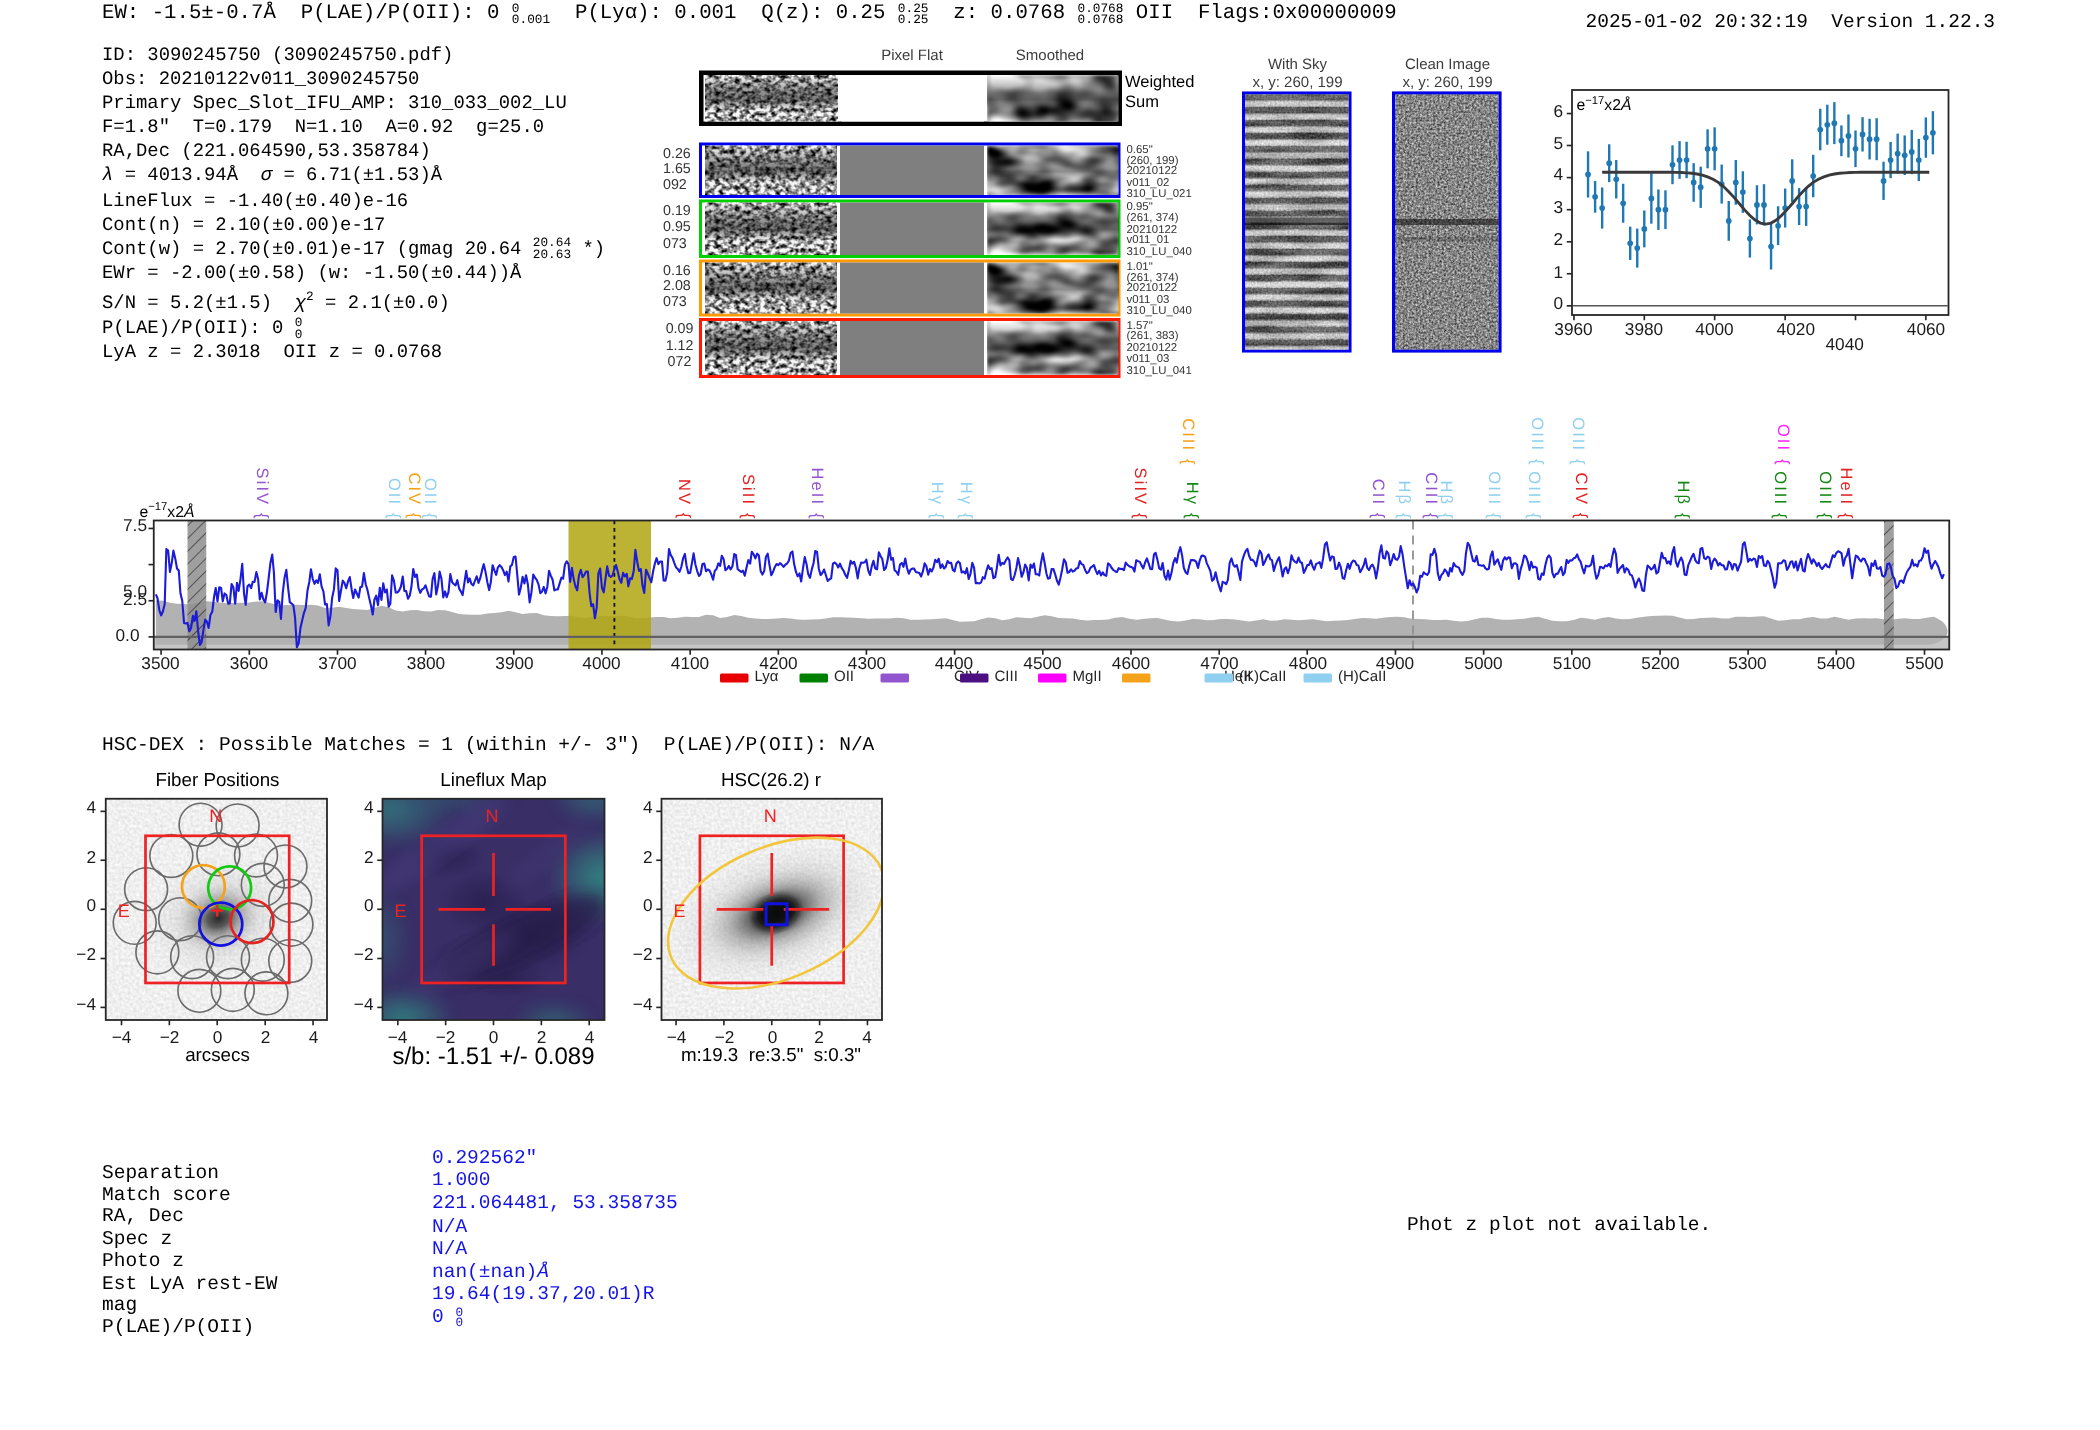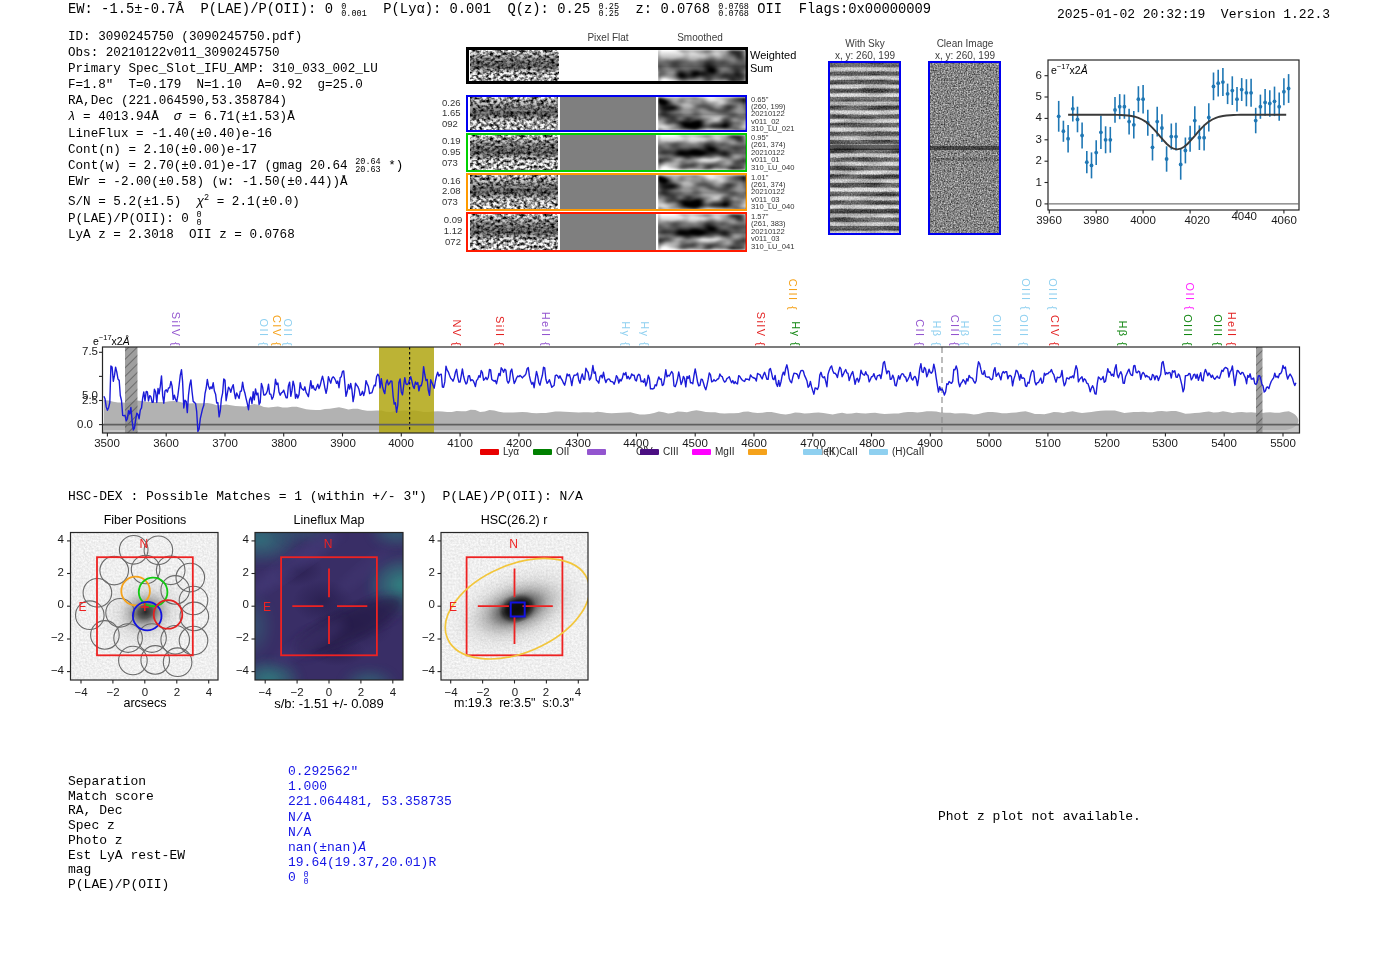--- a/index.html
+++ b/index.html
@@ -382,21 +382,21 @@
 <circle cx="1283.9" cy="91.7" r="1.9" stroke="none" fill="#1f77b4"></circle>
 <line x1="1288.6" y1="102.9" x2="1288.6" y2="74.1"></line>
 <circle cx="1288.6" cy="88.5" r="1.9" stroke="none" fill="#1f77b4"></circle>
     </g>
 <polyline points="1068.1,114.8 1071.6,114.8 1075.1,114.8 1078.6,114.8 1082.1,114.8 1085.7,114.8 1089.2,114.8 1092.7,114.8 1096.2,114.8 1099.7,114.8 1103.3,114.8 1106.8,114.8 1110.3,114.8 1113.8,114.8 1117.3,114.9 1120.9,115.0 1124.4,115.2 1127.9,115.5 1131.4,116.0 1134.9,116.7 1138.4,117.9 1142.0,119.5 1145.5,121.6 1149.0,124.4 1152.5,127.8 1156.0,131.6 1159.6,135.8 1163.1,139.9 1166.6,143.7 1170.1,146.7 1173.6,148.7 1177.2,149.4 1180.7,148.7 1184.2,146.7 1187.7,143.7 1191.2,139.9 1194.8,135.8 1198.3,131.6 1201.8,127.8 1205.3,124.4 1208.8,121.6 1212.3,119.5 1215.9,117.9 1219.4,116.7 1222.9,116.0 1226.4,115.5 1229.9,115.2 1233.5,115.0 1237.0,114.9 1240.5,114.8 1244.0,114.8 1247.5,114.8 1251.1,114.8 1254.6,114.8 1258.1,114.8 1261.6,114.8 1265.1,114.8 1268.7,114.8 1272.2,114.8 1275.7,114.8 1279.2,114.8 1282.7,114.8 1286.2,114.8" fill="none" stroke="#3a3a3a" stroke-width="1.9"></polyline>
 </svg>
 <div class="tl" style="left:1029px;top:214px;width:40px;text-align:center">3960</div>
 <div class="tl" style="left:1076px;top:214px;width:40px;text-align:center">3980</div>
 <div class="tl" style="left:1123px;top:214px;width:40px;text-align:center">4000</div>
 <div class="tl" style="left:1170px;top:214px;width:40px;text-align:right">4020</div>
-<div class="tl" style="left:1217px;top:210px;width:40px;text-align:right">4040</div>
+<div class="tl" style="left:1217px;top:224px;width:40px;text-align:left">4040</div>
 <div class="tl" style="left:1264px;top:214px;width:40px;text-align:center">4060</div>
 <div class="tl" style="left:1030px;top:197px;width:12px;text-align:right">0</div>
 <div class="tl" style="left:1030px;top:176px;width:12px;text-align:right">1</div>
 <div class="tl" style="left:1030px;top:154px;width:12px;text-align:right">2</div>
 <div class="tl" style="left:1030px;top:133px;width:12px;text-align:right">3</div>
 <div class="tl" style="left:1030px;top:111px;width:12px;text-align:right">4</div>
 <div class="tl" style="left:1030px;top:90px;width:12px;text-align:right">5</div>
 <div class="tl" style="left:1030px;top:69px;width:12px;text-align:right">6</div>
 <div class="abs" style="left:1051px;top:62px;font-size:10.5px">e<sup style="font-size:7.5px">−17</sup>x2<i>Å</i></div>
 
@@ -666,21 +666,21 @@
 <div class="tl2" style="left:221px;top:631px;width:28px;text-align:right">−2</div>
 <div class="tl2" style="left:221px;top:598px;width:28px;text-align:right">0</div>
 <div class="tl2" style="left:221px;top:566px;width:28px;text-align:right">2</div>
 <div class="tl2" style="left:221px;top:533px;width:28px;text-align:right">4</div>
 <div class="tl2" style="left:407px;top:664px;width:28px;text-align:right">−4</div>
 <div class="tl2" style="left:407px;top:631px;width:28px;text-align:right">−2</div>
 <div class="tl2" style="left:407px;top:598px;width:28px;text-align:right">0</div>
 <div class="tl2" style="left:407px;top:566px;width:28px;text-align:right">2</div>
 <div class="tl2" style="left:407px;top:533px;width:28px;text-align:right">4</div>
 <div class="abs" style="left:75px;top:696px;width:140px;text-align:center;font-size:12.5px">arcsecs</div>
-<div class="abs" style="left:259px;top:696px;width:140px;text-align:center;font-size:13px">s/b: -1.51 +/- 0.089</div>
+<div class="abs" style="left:259px;top:696px;width:140px;text-align:center;font-size:16px">s/b: -1.51 +/- 0.089</div>
 <div class="abs" style="left:434px;top:696px;width:160px;text-align:center;font-size:12.5px">m:19.3  re:3.5"  s:0.3"</div>
 
 <div class="abs mono" style="left:68px;top:775px;font-size:13px;line-height:14.7px">Separation
 Match score
 RA, Dec
 Spec z
 Photo z
 Est LyA rest-EW
 mag
 P(LAE)/P(OII)</div>

